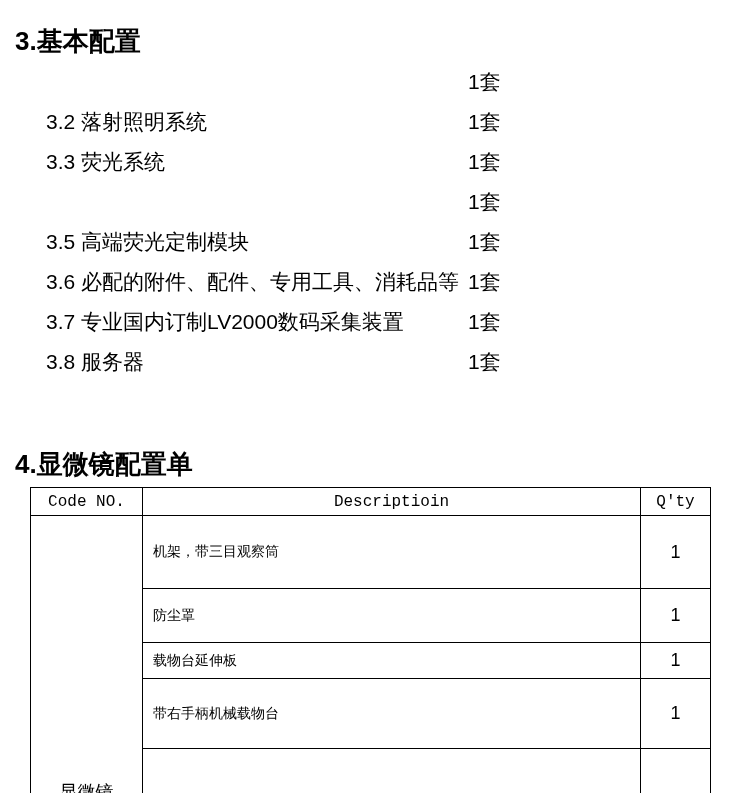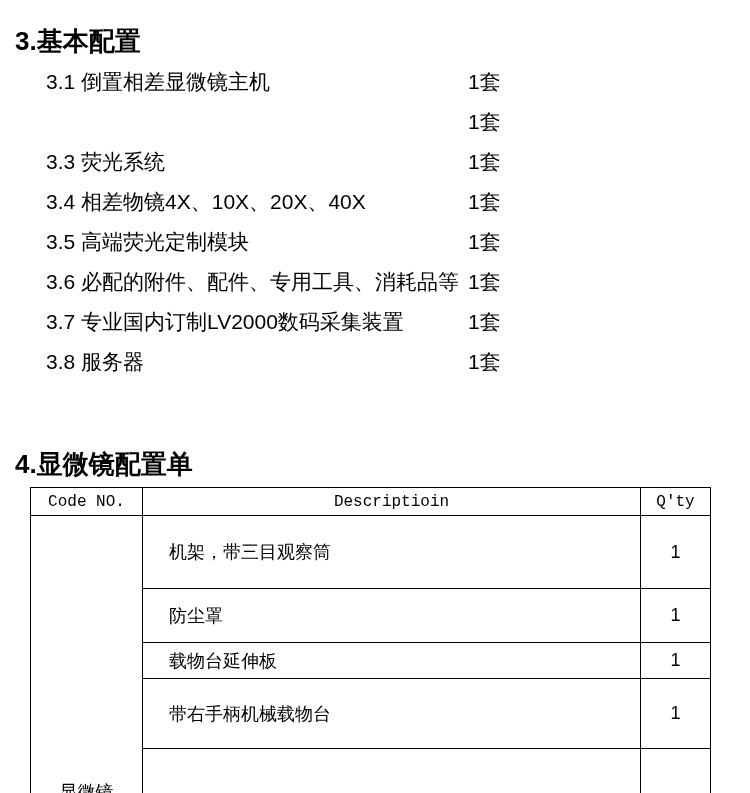--- a/index.html
+++ b/index.html
@@ -59,22 +59,22 @@
   }
   .cfg-table th {
     font-family: "Liberation Mono", "DejaVu Sans Mono", monospace;
     font-weight: normal;
     font-size: 16px;
     height: 27px;
     text-align: center;
     white-space: nowrap;
   }
   td.desc-cell {
-    padding-left: 26px;
-    font-size: 18px;
+    padding-left: 10px;
+    font-size: 14px;
     text-align: left;
     white-space: nowrap;
   }
   td.qty-cell {
     font-size: 18px;
     text-align: center;
   }
   tr.row-1 td { height: 72px; }
   tr.row-2 td { height: 53px; }
   tr.row-3 td { height: 35px; }
@@ -95,32 +95,31 @@
 </style>
 </head>
 <body>
 
 <div>
 
   <h2 class="sec-title" id="sec3-title">3.基本配置</h2>
 
   <div class="cfg-list">
     <div class="cfg-row">
-      <span class="cfg-label">3.1 倒置相差显微镜主机</span>
       <span class="cfg-qty">1套</span>
     </div>
     <div class="cfg-row">
+      <span class="cfg-label">3.2 落射照明系统</span>
       <span class="cfg-qty">1套</span>
     </div>
     <div class="cfg-row">
       <span class="cfg-label">3.3 荧光系统</span>
       <span class="cfg-qty">1套</span>
     </div>
     <div class="cfg-row">
-      <span class="cfg-label">3.4 相差物镜4X、10X、20X、40X</span>
       <span class="cfg-qty">1套</span>
     </div>
     <div class="cfg-row">
       <span class="cfg-label">3.5 高端荧光定制模块</span>
       <span class="cfg-qty">1套</span>
     </div>
     <div class="cfg-row">
       <span class="cfg-label">3.6 必配的附件、配件、专用工具、消耗品等</span>
       <span class="cfg-qty">1套</span>
     </div>

